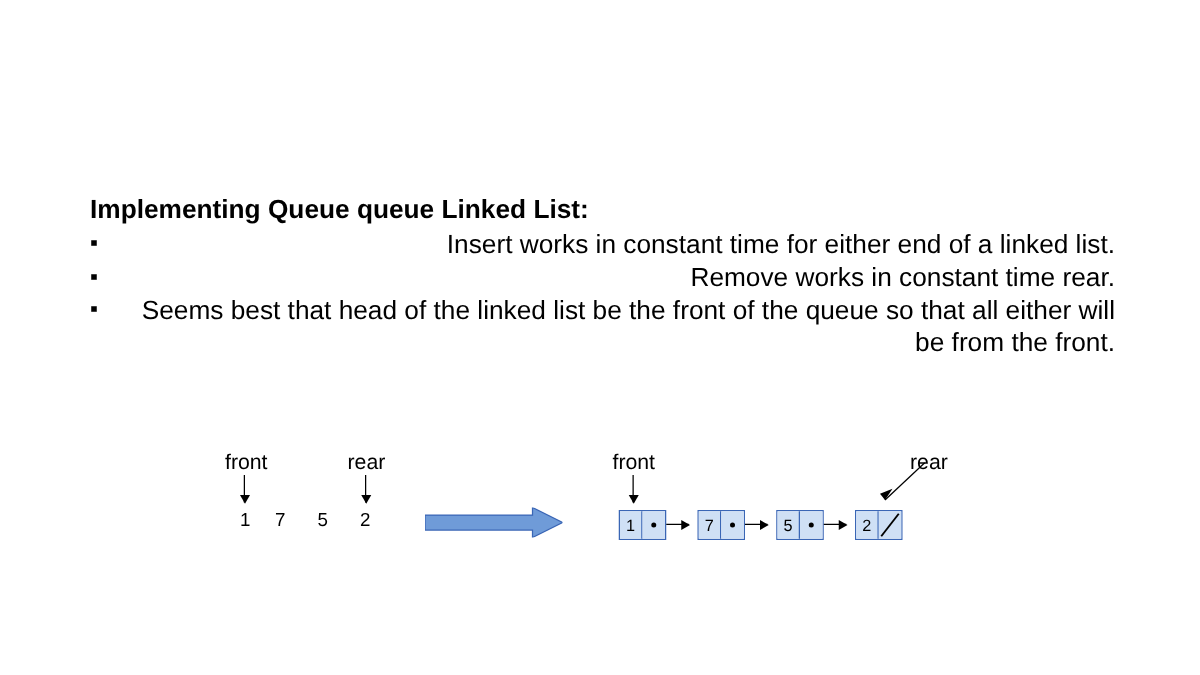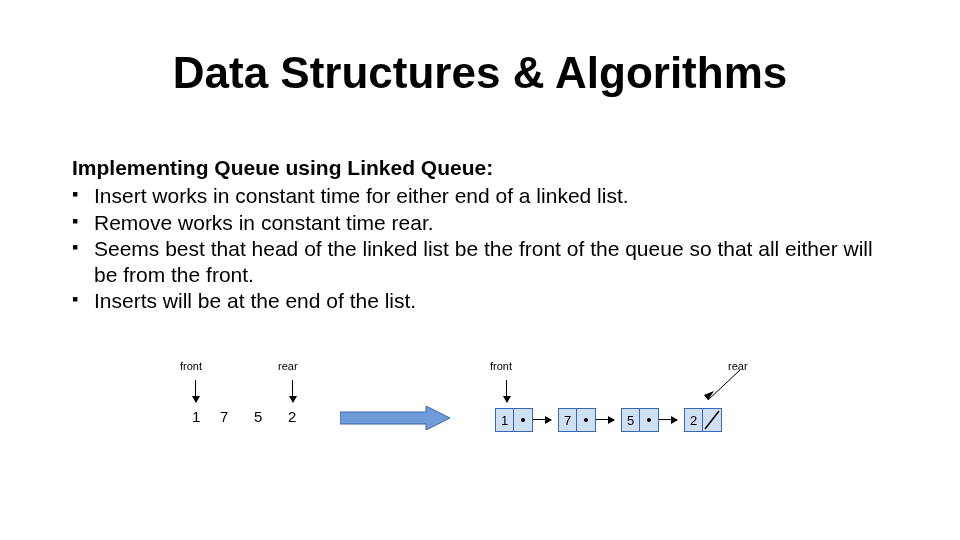--- a/index.html
+++ b/index.html
@@ -40,41 +40,42 @@
   }
   ul.bullets {
     list-style: none;
     margin: 0;
     padding: 0;
   }
   ul.bullets li {
     position: relative;
     padding-left: 22px;
     margin: 0;
+    text-align: right;
   }
   ul.bullets li::before {
     content: "\25AA"; 
     position: absolute;
     left: 0;
     top: 0;
     font-size: 18px;
   }
 
   
   .diagram {
     position: absolute;
     top: 360px;
     left: 170px;
     width: 700px;
     height: 120px;
     font-size: 15px;
   }
   .lbl {
     position: absolute;
-    font-size: 11px;
+    font-size: 17px;
   }
   .num {
     position: absolute;
     font-size: 15px;
   }
 
   
   .downarrow {
     position: absolute;
     width: 1px;
@@ -147,29 +148,27 @@
   
   .angled {
     position: absolute;
   }
 </style>
 </head>
 <body>
 
 <div class="slide">
 
-  <div class="title">Data Structures &amp; Algorithms</div>
 
   <div class="body">
-    <p class="subheading">Implementing Queue using Linked Queue:</p>
+    <p class="subheading">Implementing Queue queue Linked List:</p>
     <ul class="bullets">
       <li>Insert works in constant time for either end of a linked list.</li>
       <li>Remove works in constant time rear.</li>
       <li>Seems best that head of the linked list be the front of the queue so that all either will be from the front.</li>
-      <li>Inserts will be at the end of the list.</li>
     </ul>
   </div>
 
   <div class="diagram">
 
     <div class="lbl" style="left:10px; top:0;">front</div>
     <div class="lbl" style="left:108px; top:0;">rear</div>
 
     <div class="downarrow" style="left:25px; top:20px; height:22px;"></div>
     <div class="downarrow" style="left:122px; top:20px; height:22px;"></div>

